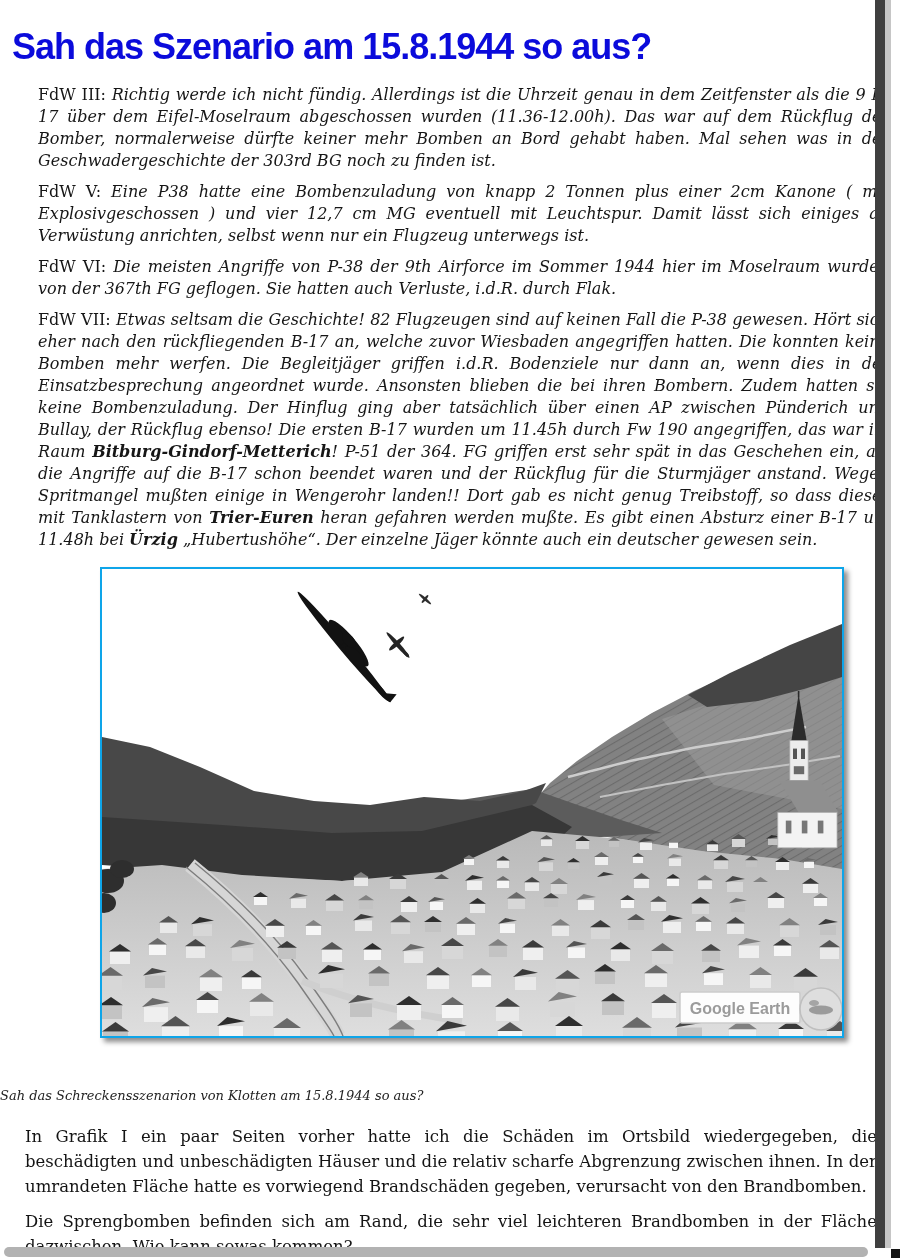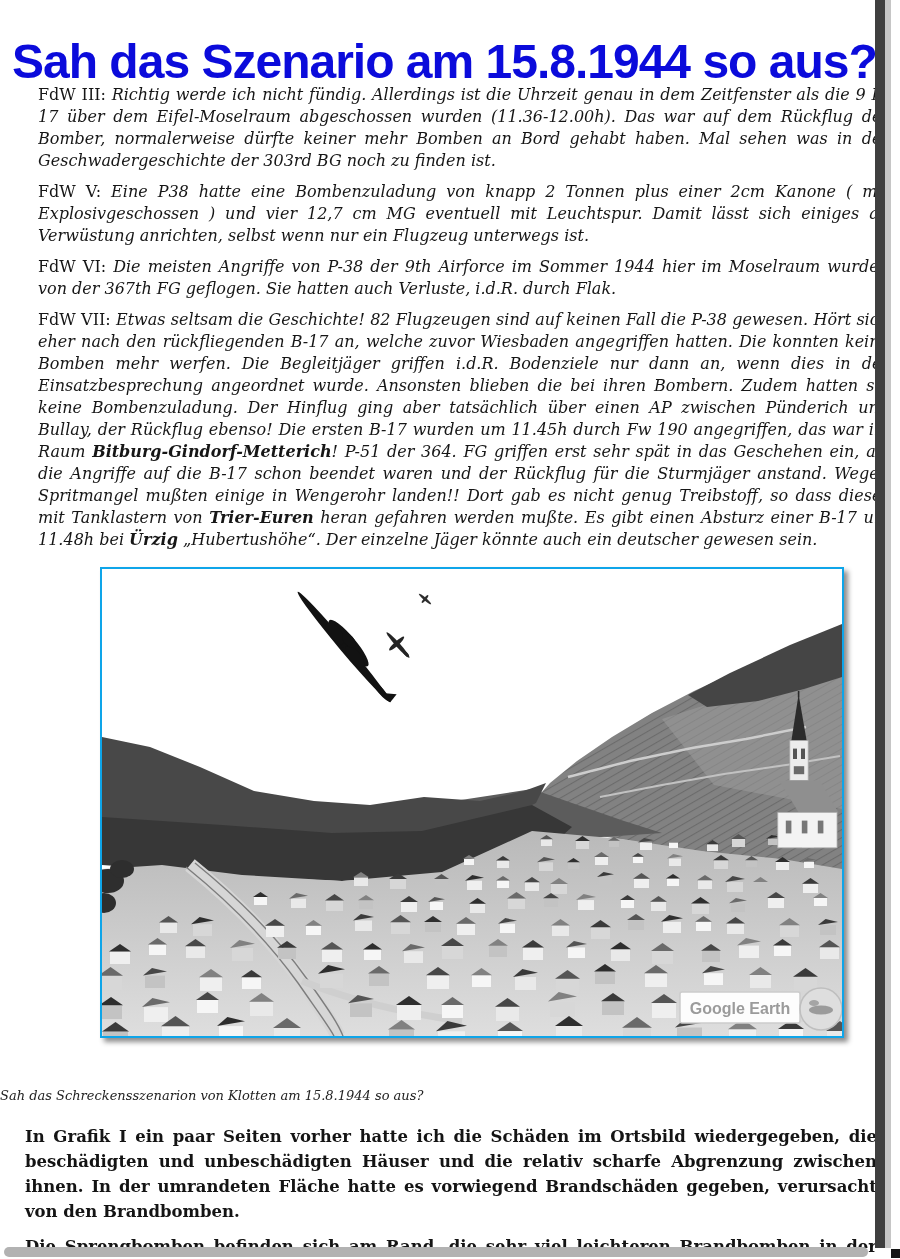--- a/index.html
+++ b/index.html
@@ -3,21 +3,21 @@
 <meta charset="utf-8">
 <style>
   html,body{margin:0;padding:0;}
   body{
     width:900px;height:1259px;position:relative;overflow:hidden;
     background:#ffffff;font-family:"Liberation Serif",serif;color:#1b1b1b;
   }
   .page-title{
     position:absolute;left:12px;top:2px;width:862px;
     font-family:"Liberation Sans",sans-serif;font-weight:bold;
-    font-size:48px;letter-spacing:-1px;white-space:nowrap;
+    font-size:36px;letter-spacing:-1px;white-space:nowrap;
   }
   .fdw-col{
     position:absolute;left:38px;top:84px;width:851px;height:505px;overflow:hidden;
   }
   .fdw-para{
     margin:0 0 9px 0;font-family:"DejaVu Serif",serif;font-style:italic;
     font-size:16px;line-height:22px;text-align:justify;color:#161616;
   }
   .fdw-prefix{font-style:normal;font-family:"DejaVu Serif",serif;}
   .photo-frame{
@@ -28,21 +28,21 @@
   .photo-frame svg{display:block;}
   .photo-caption{
     position:absolute;left:0;top:1088px;width:900px;
     font-family:"DejaVu Serif",serif;font-style:italic;font-size:13px;color:#222;
   }
   .closing-col{
     position:absolute;left:25px;top:1124px;width:852px;
   }
   .closing-para{
     margin:0 0 10px 0;font-family:"DejaVu Serif",serif;
-    font-size:16.5px;line-height:25px;text-align:justify;color:#141414;font-weight:bold;
+    font-size:16.5px;line-height:25px;text-align:justify;color:#141414;
   }
   .edge-dark{position:absolute;left:875px;top:0;width:10px;height:1248px;background:#3f3f3f;}
   .edge-light{position:absolute;left:885px;top:0;width:6px;height:1248px;background:#c6c6c6;}
   .hscrollbar{position:absolute;left:4px;top:1247px;width:864px;height:10px;background:#b2b2b2;border-radius:5px;}
   .corner-notch{position:absolute;left:891px;top:1249px;width:9px;height:9px;background:#141414;}
 </style>
 </head>
 <body>
 
 <h1 class="page-title" style="color: rgb(11, 11, 219);">Sah das Szenario am 15.8.1944 so aus?</h1>

